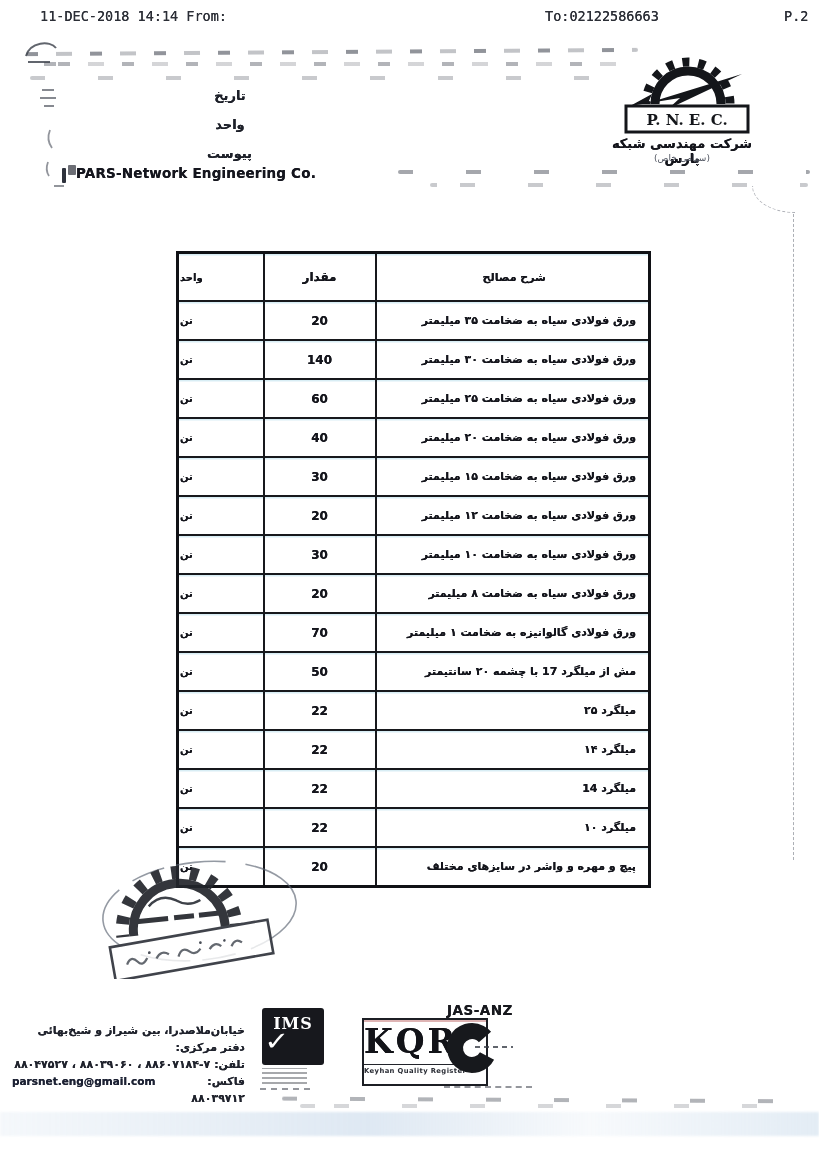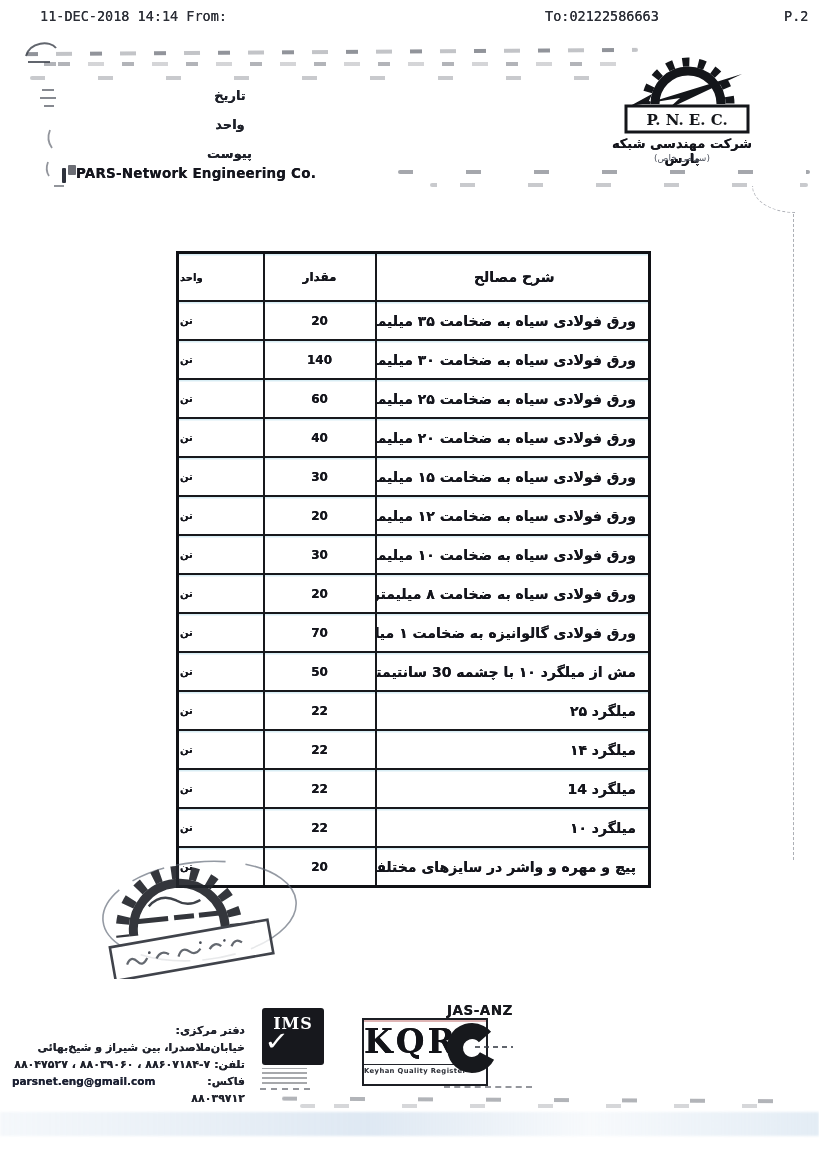--- a/index.html
+++ b/index.html
@@ -36,21 +36,21 @@
   .logo-fa.type{top:153px;font-size:9px;color:#4d525e;font-weight:normal;}
 
   
   .materials{position:absolute;left:176px;top:251px;width:472px;border-collapse:collapse;
              table-layout:fixed;background:#fff;border:3px solid #101115;}
   .materials th,.materials td{border:2px solid #17181c;font-weight:bold;color:#14151c;
       box-shadow:0 -1.5px 0 rgba(185,55,45,.25), inset 0 1.5px 0 rgba(60,165,200,.20);
       overflow:hidden;white-space:nowrap;}
   .materials th{height:44px;font-size:15px;}
   .materials td{height:35px;}
-  .materials .c-desc{text-align:right;padding:0 12px 0 16px;font-size:14px;margin-top:40px;}
+  .materials .c-desc{text-align:right;padding:0 12px 0 16px;font-size:11px;margin-top:40px;}
   .materials th.c-desc{text-align:center;}
   .materials .c-qty{text-align:center;direction:ltr;font-size:12px;}
   .materials .c-unit{text-align:left;font-size:10px;}
 
   
   .contact{top:1022px;left:12px;width:233px;direction:rtl;text-align:right;
            font-size:11px;font-weight:bold;color:#20232d;line-height:17px;}
   .contact .line5{display:flex;justify-content:space-between;direction:rtl;align-items:baseline;}
   .contact .email{direction:ltr;font-size:10.5px;color:#1c2133;}
 
@@ -190,21 +190,21 @@
       <td class="c-unit scan-text">تن</td>
     </tr>
 
     <tr>
       <td class="c-desc scan-text">ورق فولادی گالوانیزه به ضخامت ۱ میلیمتر</td>
       <td class="c-qty scan-text">70</td>
       <td class="c-unit scan-text">تن</td>
     </tr>
 
     <tr>
-      <td class="c-desc scan-text">مش از میلگرد ۱۰ با چشمه 30 سانتیمتر</td>
+      <td class="c-desc scan-text">مش از میلگرد 17 با چشمه ۲۰ سانتیمتر</td>
       <td class="c-qty scan-text">50</td>
       <td class="c-unit scan-text">تن</td>
     </tr>
 
     <tr>
       <td class="c-desc scan-text">میلگرد ۲۵</td>
       <td class="c-qty scan-text">22</td>
       <td class="c-unit scan-text">تن</td>
     </tr>
 
@@ -252,22 +252,22 @@
         <rect x="22" y="79" width="160" height="34" fill="rgba(255,255,255,.78)" stroke="#30343c" stroke-width="2.6"></rect>
         <path d="M36 99 q5 -9 11 -1 q4 6 10 -2 M66 98 q6 -8 13 -2 M88 100 q5 -10 12 -3 q5 5 11 -1 M120 98 q6 -7 12 -1 M142 99 q5 -8 11 -2" stroke="#3a3f49" stroke-width="2.2" fill="none" opacity=".85"></path>
         <circle cx="60" cy="91" r="1.4" fill="#3a3f49"></circle>
           <circle cx="112" cy="90" r="1.4" fill="#3a3f49"></circle>
         <circle cx="136" cy="92" r="1.3" fill="#3a3f49"></circle>
       </g>
     </g>
   </svg>
 
   <div class="abs contact scan-text">
+    <div>خیابان‌ملاصدرا، بین شیراز و شیخ‌بهائی</div>
     <div>دفتر مرکزی:</div>
-    <div>خیابان‌ملاصدرا، بین شیراز و شیخ‌بهائی</div>
     <div>تلفن: ۷-۸۸۶۰۷۱۸۴ ، ۸۸۰۳۹۰۶۰ ، ۸۸۰۴۷۵۲۷</div>
     <div class="line5">
       <span>فاکس: ۸۸۰۳۹۷۱۲</span>
       <span class="email">parsnet.eng@gmail.com</span>
     </div>
   </div>
 
   <div class="ims-box">
     <span class="ims-text">IMS</span>
     <span class="ims-check">✓</span>

